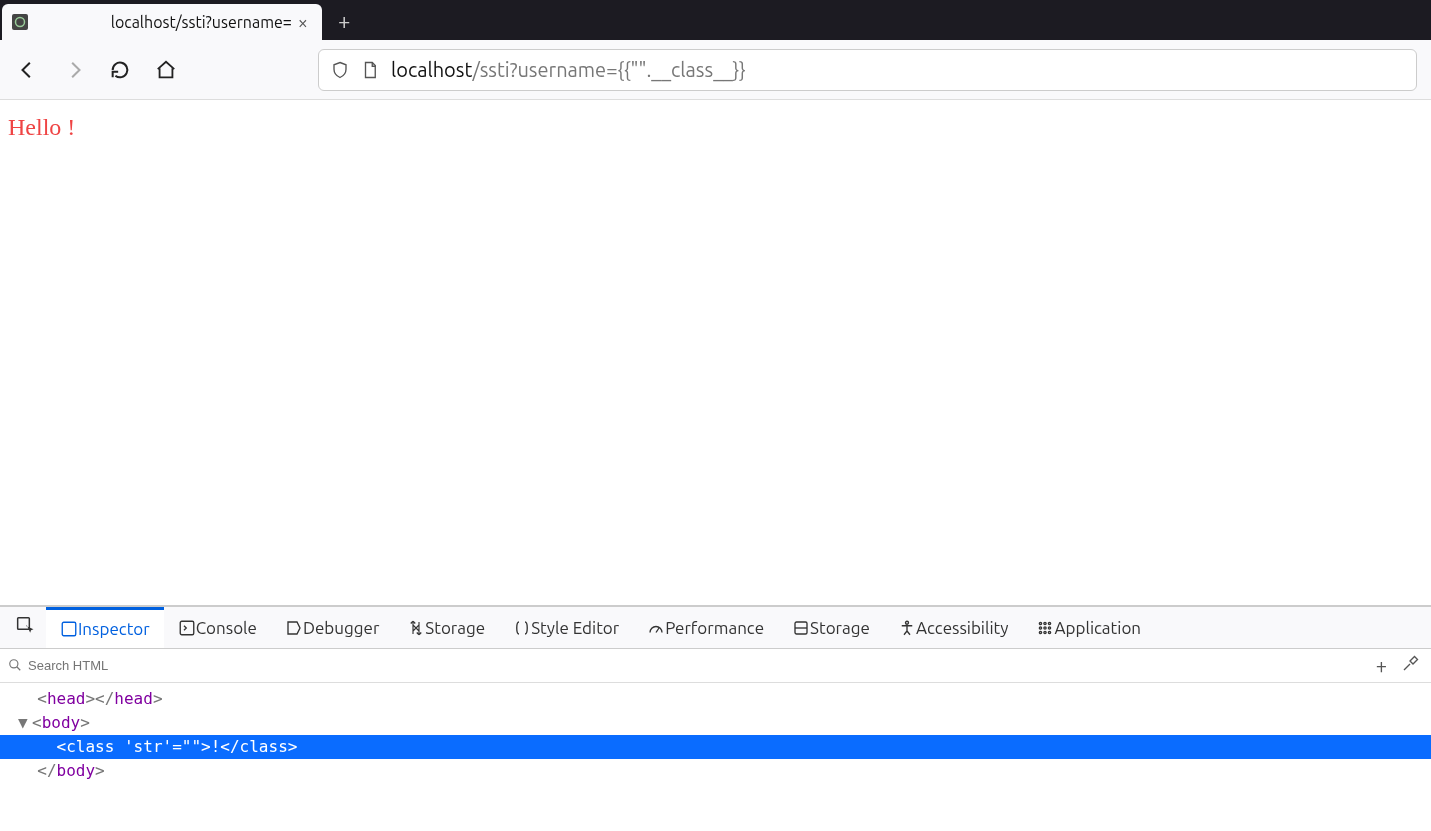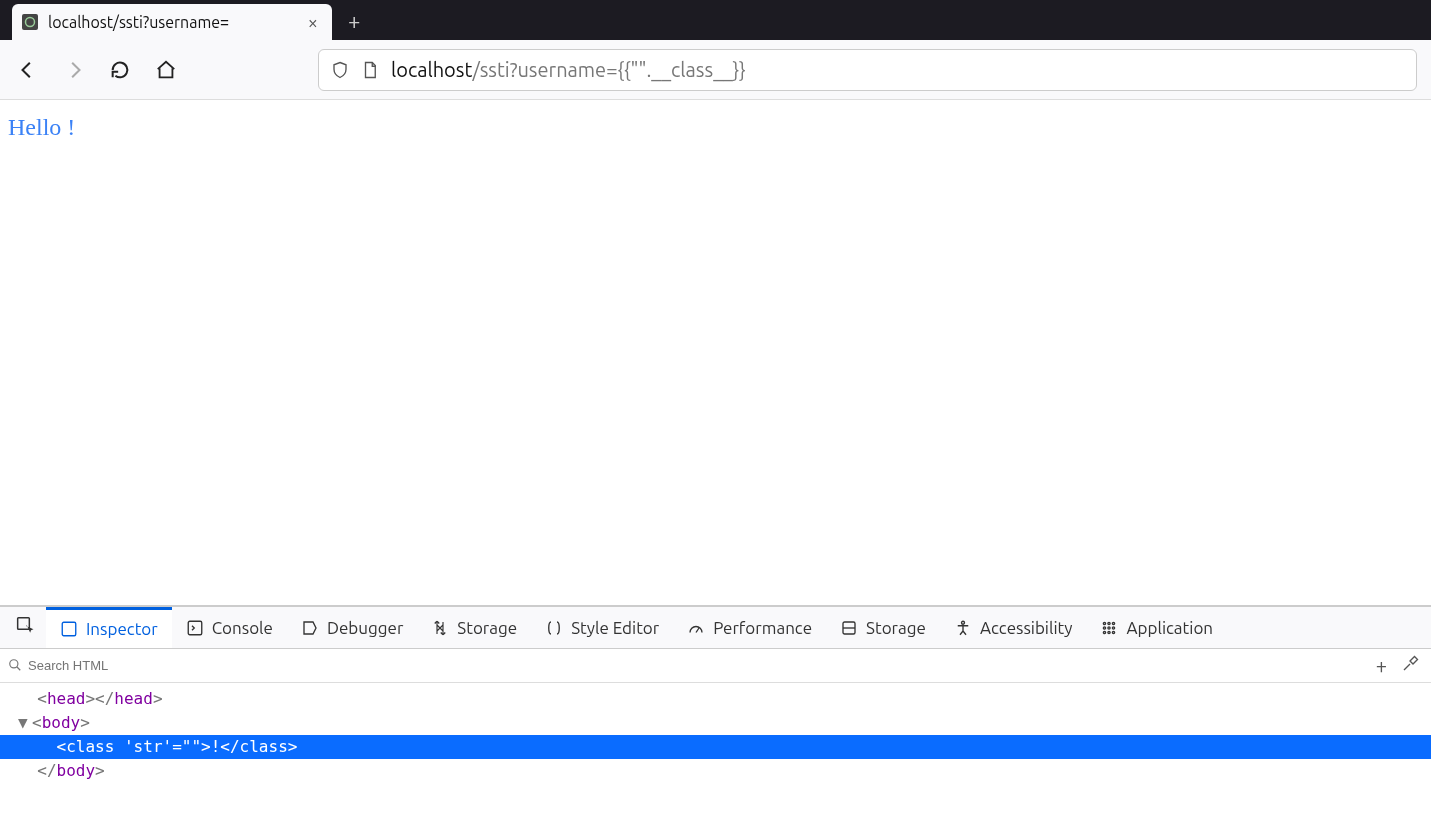--- a/index.html
+++ b/index.html
@@ -1,35 +1,35 @@
 <!DOCTYPE html>
 <html><head>
 <meta charset="utf-8">
 <style>
   * { box-sizing: border-box; margin: 0; padding: 0; }
   html, body { width: 1431px; height: 831px; font-family: -apple-system, "Segoe UI", Ubuntu, sans-serif; overflow: hidden; background: #fff; }
   .tabbar { height: 40px; background: #1c1b22; display: flex; align-items: flex-end; }
-  .tab { height: 36px; background: #f9f9fb; display: flex; align-items: center; padding: 0 8px 0 10px; border-radius: 6px 6px 0 0; min-width: 320px; margin-left: 12px; margin-top: 4px; }
+  .tab { height: 36px; background: #f9f9fb; display: flex; align-items: center; padding: 0 8px 0 10px; border-radius: 6px 6px 0 0; min-width: 320px; margin-left: 2px; margin-top: 4px; text-align: right; }
   .tab .favicon { width: 16px; height: 16px; background: #444; border-radius: 2px; margin-right: 10px; display:flex; align-items:center; justify-content:center;}
   .tab .favicon svg { width: 12px; height:12px; }
   .tab .title { font-size: 16px; color: #111; flex: 1; white-space: nowrap; overflow: hidden; }
   .tab .close { font-size: 18px; color: #555; padding: 0 6px; }
   .newtab { color: #ccc; font-size: 22px; padding: 0 16px; align-self: center; }
   .navbar { height: 60px; background: #f9f9fb; display: flex; align-items: center; padding: 0 14px; gap: 18px; border-bottom: 1px solid #ddd; }
   .navbtn { width: 28px; height: 28px; display: flex; align-items: center; justify-content: center; color: #222; }
   .navbtn.disabled { color: #aaa; }
   .urlbar { flex: 1; height: 42px; background: #fff; border: 1px solid #ccc; border-radius: 6px; display: flex; align-items: center; padding: 0 12px; margin-left: 120px; gap: 12px; }
   .urlbar .icon { color: #555; display:flex; }
   .urltext { font-size: 20px; font-family: inherit; }
   .urltext .host { color: #111; }
   .urltext .path { color: #777; }
-  .page { padding: 14px 8px; font-family: Georgia, "Times New Roman", serif; font-size: 24px; color: #3b82f6; height: 505px; background:#fff;}
+  .page { padding: 14px 8px; font-family: Georgia, "Times New Roman", serif; font-size: 24px; color: #ef4444; height: 505px; background:#fff;}
   .devtools { border-top: 2px solid #ccc; background: #f9f9fb; }
   .dt-tabs { height: 42px; display: flex; align-items: center; border-bottom: 1px solid #ccc; padding: 0 6px; gap: 0; }
-  .dt-tab { display: flex; align-items: center; gap: 8px; padding: 0 14px; height: 100%; font-size: 17px; color: #333; cursor: pointer; }
+  .dt-tab { display: flex; align-items: center; padding: 0 14px; height: 100%; font-size: 17px; color: #333; cursor: pointer; }
   .dt-tab.active { color: #0060df; border-top: 3px solid #0060df; background: #fff; margin-top:-1px; }
   .dt-tab svg { width: 18px; height: 18px; }
   .dt-picker { padding: 0 10px; color: #333; }
   .dt-search { height: 34px; display: flex; align-items: center; border-bottom: 1px solid #ddd; background: #fff; }
   .dt-search .qicon { padding: 0 6px 0 8px; color: #777; }
   .dt-search input { border: none; outline: none; font-size: 13px; flex: 1; background: transparent; color:#777;}
   .dt-search .rightbtns { display: flex; gap: 14px; padding: 0 12px; color: #555; font-size: 20px; }
   .dt-tree { font-family: "DejaVu Sans Mono", Menlo, Consolas, monospace; font-size: 16px; background: #fff; padding: 4px 0; line-height: 24px; }
   .ln { white-space: pre; padding: 0 18px; }
   .ln.sel { background: #0a6cff; color: #fff; }

